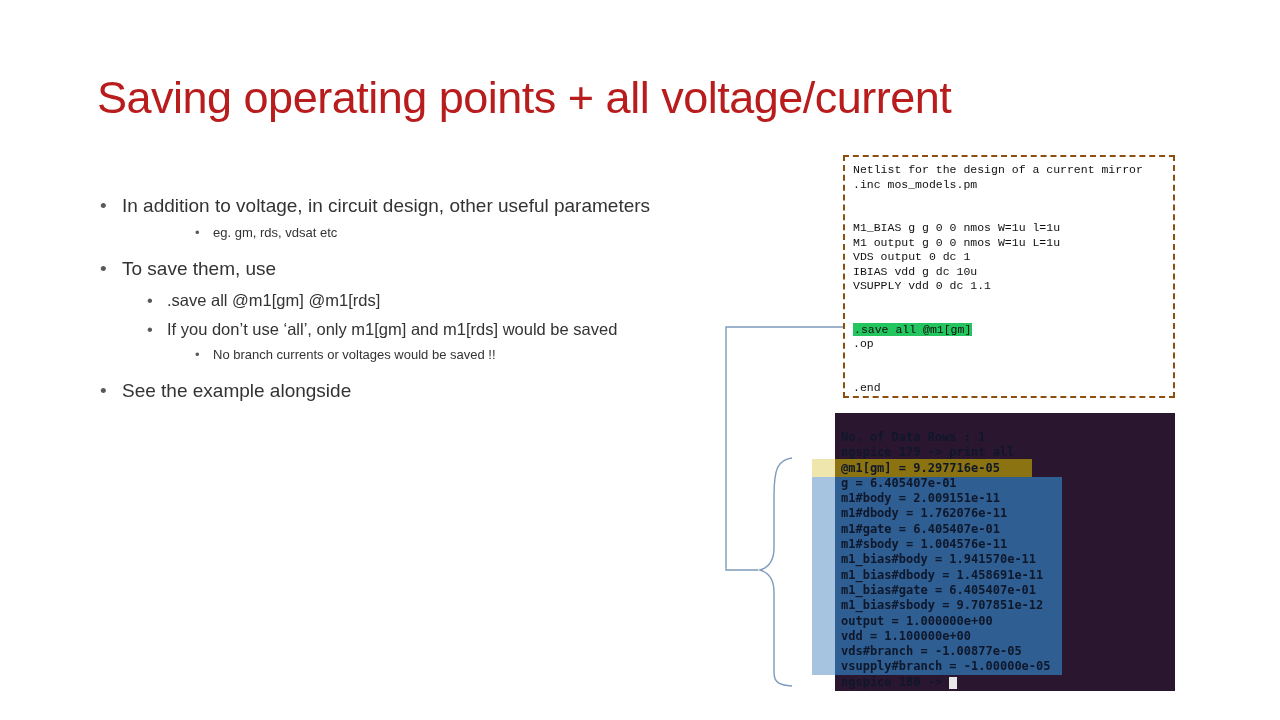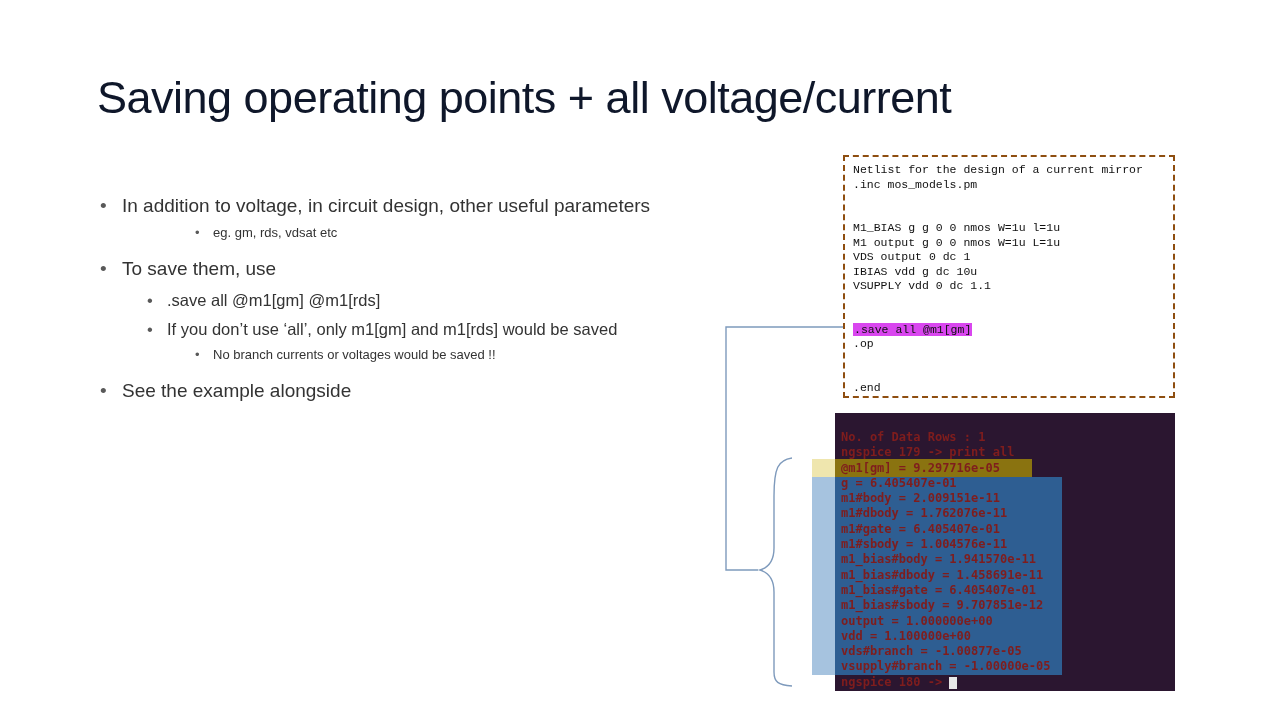--- a/index.html
+++ b/index.html
@@ -1,45 +1,45 @@
 <!DOCTYPE html>
 <html><head>
 <meta charset="utf-8">
 <style>
   html,body{margin:0;padding:0;background:#ffffff;}
   .slide{position:relative;width:1280px;height:720px;background:#ffffff;overflow:hidden;
          font-family:"Liberation Sans",sans-serif;}
 
   .title{position:absolute;left:97px;top:72px;width:1100px;font-size:45px;font-weight:400;
-         color:#0f172a;letter-spacing:-0.5px;}
+         color:#b91c1c;letter-spacing:-0.5px;}
 
   .bullets{position:absolute;left:100px;top:190px;width:660px;color:#333333;}
   .b{position:relative;}
   .b::before{content:"\2022";position:absolute;left:0;color:#595959;}
   .b1{font-size:19px;margin-top:16px;padding-left:22px;line-height:1.25;}
   .b1:first-child{margin-top:4px;}
   .b2{font-size:16.5px;margin-top:9px;margin-left:47px;padding-left:20px;line-height:1.25;}
   .b3{font-size:13px;margin-top:7px;margin-left:95px;padding-left:18px;line-height:1.25;}
 
   .netlist{position:absolute;left:843px;top:155px;width:332px;height:243px;box-sizing:border-box;
            border:2px dashed #8e4e10;background:#ffffff;padding:6px 0 0 8px;
            font-size:11.5px;color:#111111;}
   .nline{height:14.5px;line-height:14.5px;white-space:pre;font-family:Liberation Mono, monospace;}
-  .hl-yellow{background:#d946ef;padding:0 1px;}
+  .hl-yellow{background:#22c55e;padding:0 1px;}
 
   .term-bg{position:absolute;left:835px;top:413px;width:340px;height:278px;background:#2b1630;}
   .ov{position:absolute;}
   .ov-olive-tab{left:812px;top:459px;width:23px;height:18px;background:#efe6ae;}
   .ov-olive{left:835px;top:459px;width:197px;height:18px;background:#8a7310;}
   .ov-blue-tab{left:812px;top:477px;width:23px;height:198px;background:#a6c3df;}
   .ov-blue{left:835px;top:477px;width:227px;height:198px;background:#2e5e92;}
 
   .term-text{position:absolute;left:835px;top:413px;width:340px;height:225px;box-sizing:border-box;
              padding:17px 0 0 6px;font-family:"DejaVu Sans Mono",monospace;
-             font-size:12px;font-weight:bold;color:#7f1d1d;}
+             font-size:12px;font-weight:bold;color:#0f172a;}
   .tline{height:15.3px;line-height:15.3px;white-space:pre;}
   .cursor{display:inline-block;width:8px;height:12px;background:#e8e8e8;vertical-align:text-bottom;}
 
   .connector{position:absolute;left:700px;top:300px;width:170px;height:400px;}
 </style>
 </head>
 <body>
 
 <div class="slide">
 

